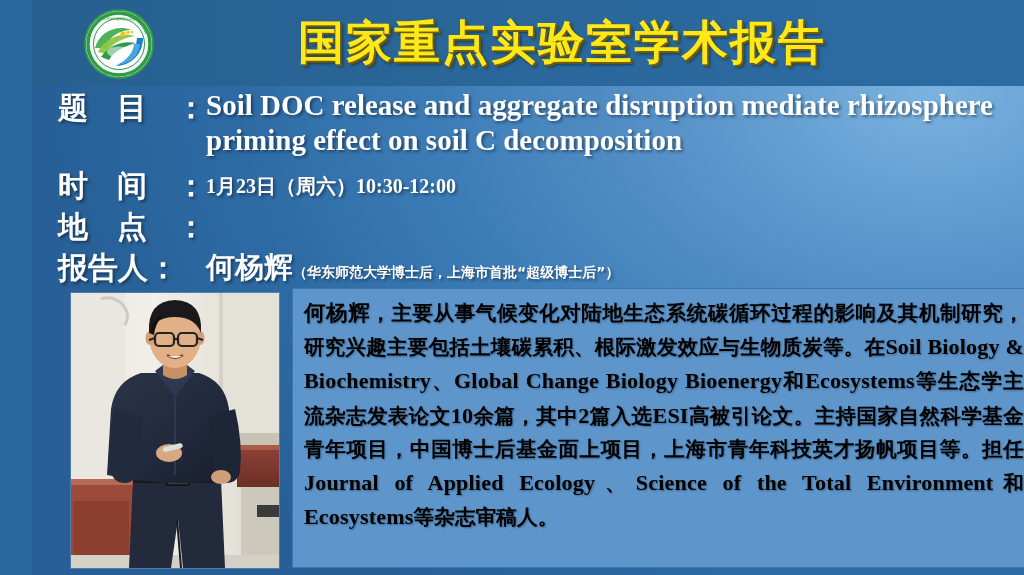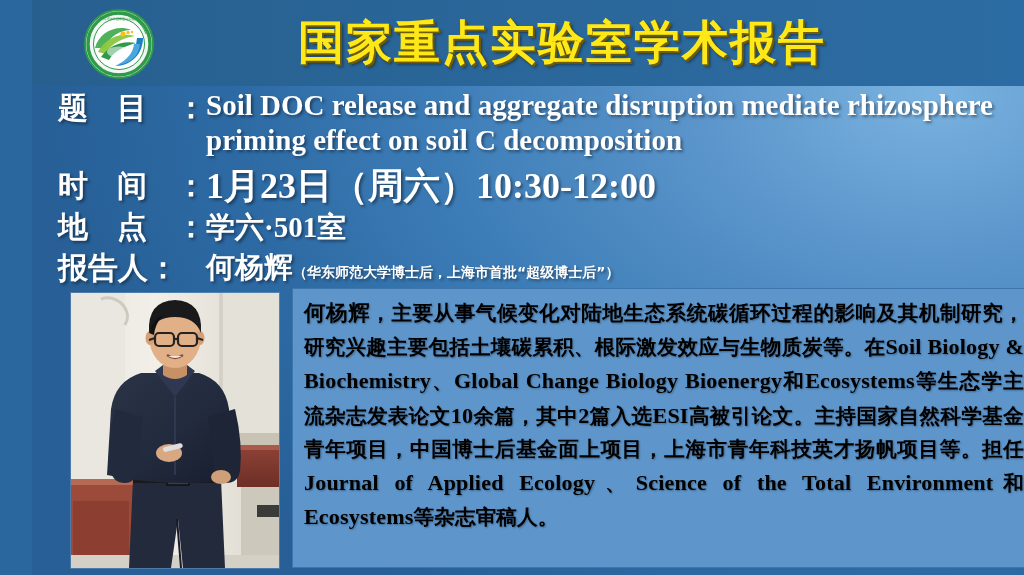--- a/index.html
+++ b/index.html
@@ -86,21 +86,21 @@
   #row-title .info-value {
     font-size: 29px;
     line-height: 35px;
     white-space: normal;
     width: 830px;
     font-family: Liberation Serif, serif;
   }
 
   #row-time { top: 166px; }
   #row-time .info-value {
-    font-size: 36px; line-height: 40px; text-align: center;
+    font-size: 20px; line-height: 40px; text-align: center;
   }
 
   #row-place { top: 207px; }
   #row-place .info-value {
     font-size: 29px; line-height: 40px;
   }
 
   #row-speaker { top: 248px; }
   #row-speaker .info-value {
     font-size: 28px; line-height: 38px;
@@ -197,21 +197,20 @@
     </div>
     <div class="info-value">1月23日（周六）10:30-12:00</div>
   </div>
 
   <div class="info-row" id="row-place">
     <div class="info-label">
       <span class="lab-txt">地</span>
       <span class="lab-txt">点</span>
       <span class="lab-txt">：</span>
     </div>
-    <div class="info-value">学六·501室</div>
   </div>
 
   <div class="info-row" id="row-speaker">
     <div class="info-label label-wide">
       <span class="lab-txt">报告人：</span>
     </div>
     <div class="info-value">
       <span class="spk-name">何杨辉</span><span class="spk-aff">（华东师范大学博士后，上海市首批“超级博士后”）</span>
     </div>
   </div>

